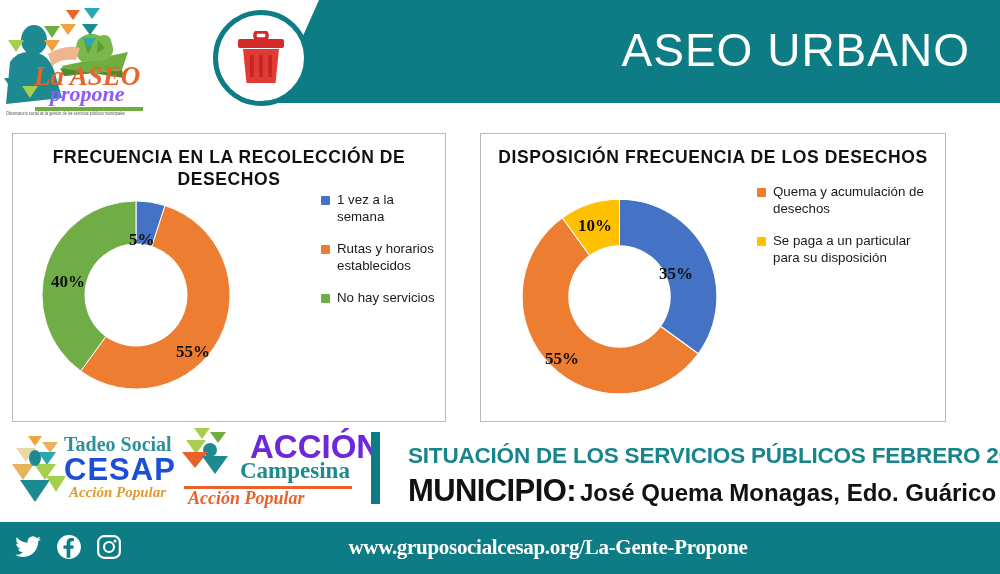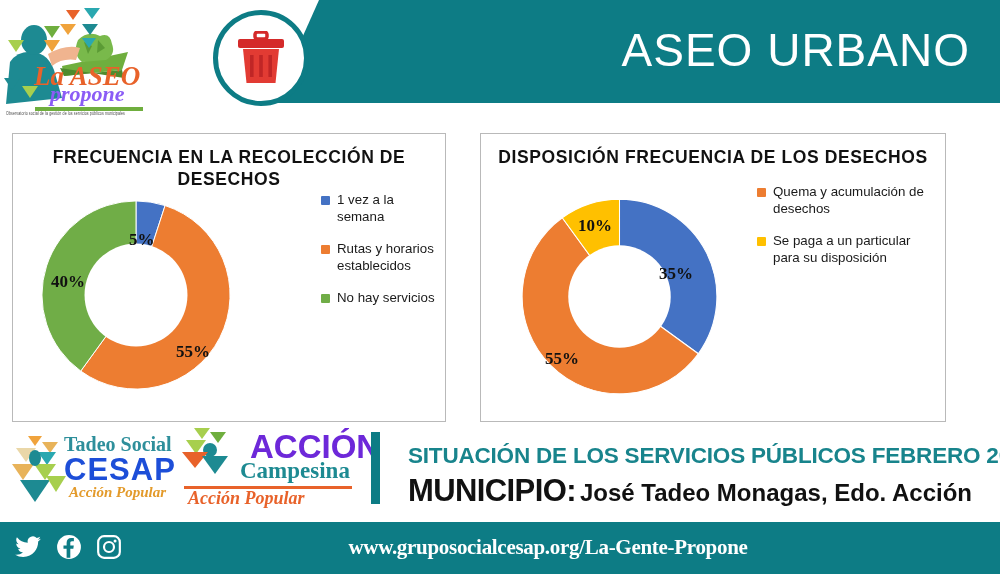--- a/index.html
+++ b/index.html
@@ -291,21 +291,21 @@
     <div class="ac-t2">Campesina</div>
     <div class="ac-rule"></div>
     <div class="ac-t3">Acción Popular</div>
   </div>
 
   <div class="divider-bar"></div>
 
   <div class="situacion">SITUACIÓN DE LOS SERVICIOS PÚBLICOS FEBRERO 2021</div>
   <div class="municipio-row">
     <span class="municipio-label">MUNICIPIO:</span>
-    <span class="municipio-value">José Tadeo Monagas, Edo. Acción</span>
+    <span class="municipio-value">José Quema Monagas, Edo. Guárico</span>
   </div>
 
   <div class="footer">
     <div class="social">
       <svg width="28" height="28" viewBox="0 0 24 24">
         <path fill="#ffffff" d="M23 4.9c-.8.4-1.7.6-2.6.8a4.5 4.5 0 0 0 2-2.5c-.9.5-1.9.9-2.9 1.1a4.5 4.5 0 0 0-7.7 4.1A12.8 12.8 0 0 1 2.5 3.6a4.5 4.5 0 0 0 1.4 6 4.4 4.4 0 0 1-2-.6v.1c0 2.2 1.5 4 3.6 4.4a4.5 4.5 0 0 1-2 .1 4.5 4.5 0 0 0 4.2 3.1A9 9 0 0 1 1 18.6a12.7 12.7 0 0 0 6.9 2c8.3 0 12.8-6.9 12.8-12.8v-.6A9 9 0 0 0 23 4.9z"></path>
       </svg>
       <svg width="26" height="26" viewBox="0 0 24 24">
         <circle cx="12" cy="12" r="11" fill="#ffffff"></circle>
         <path fill="#0d7c85" d="M13.2 22v-8.3h2.8l.4-3.2h-3.2V8.4c0-.9.3-1.6 1.6-1.6h1.7V3.9c-.3 0-1.3-.1-2.5-.1-2.5 0-4.2 1.5-4.2 4.3v2.4H6.9v3.2h2.9V22h3.4z"></path>

